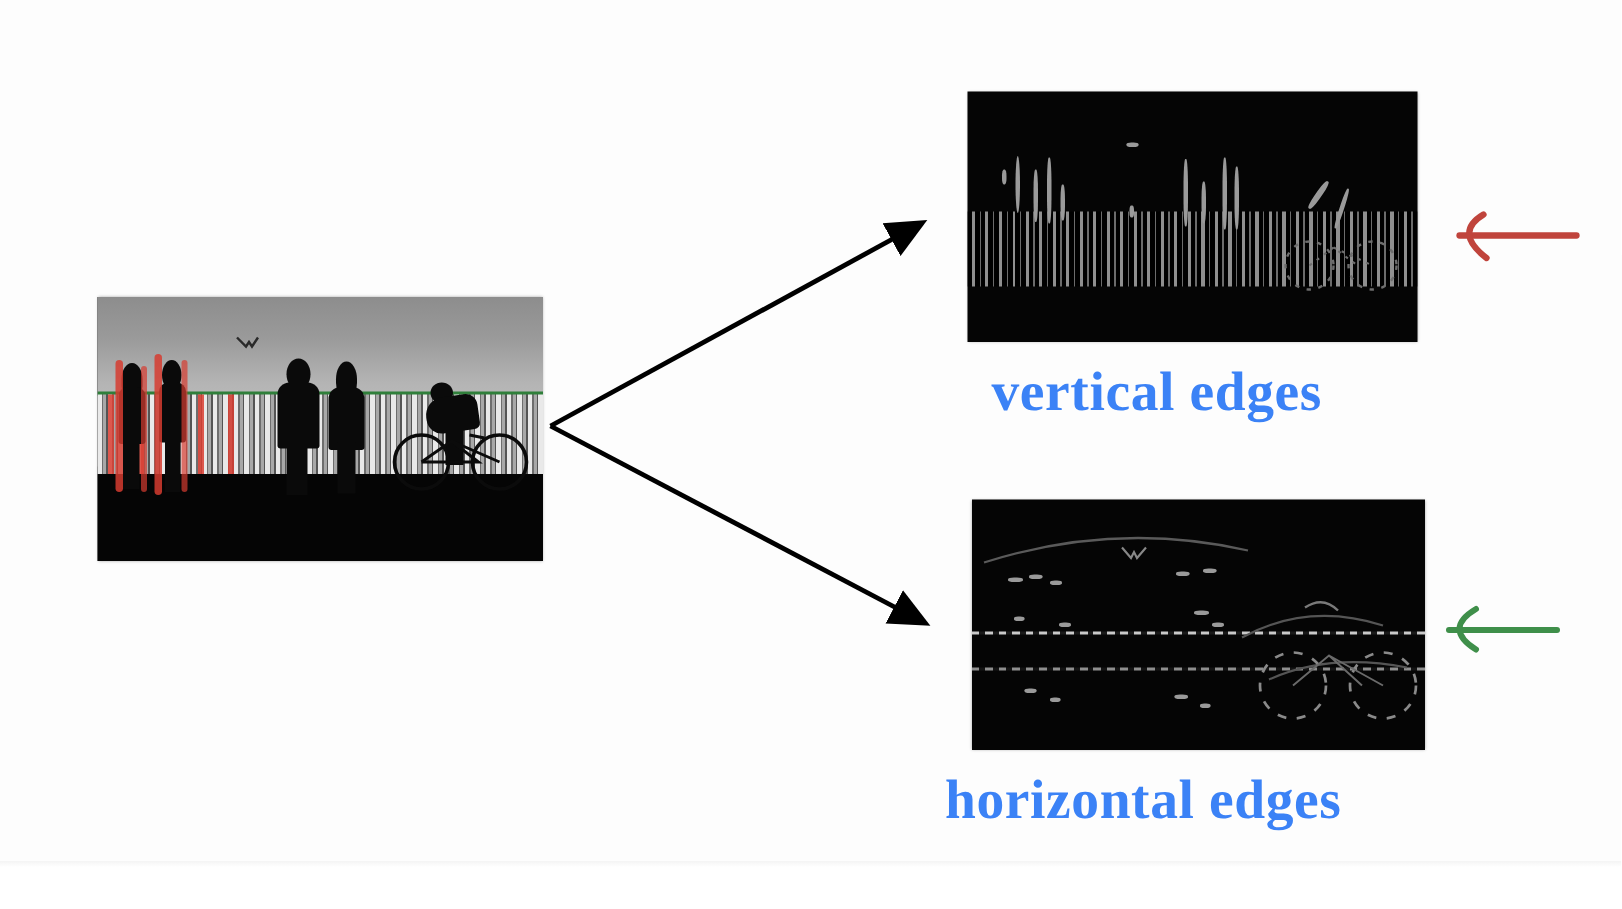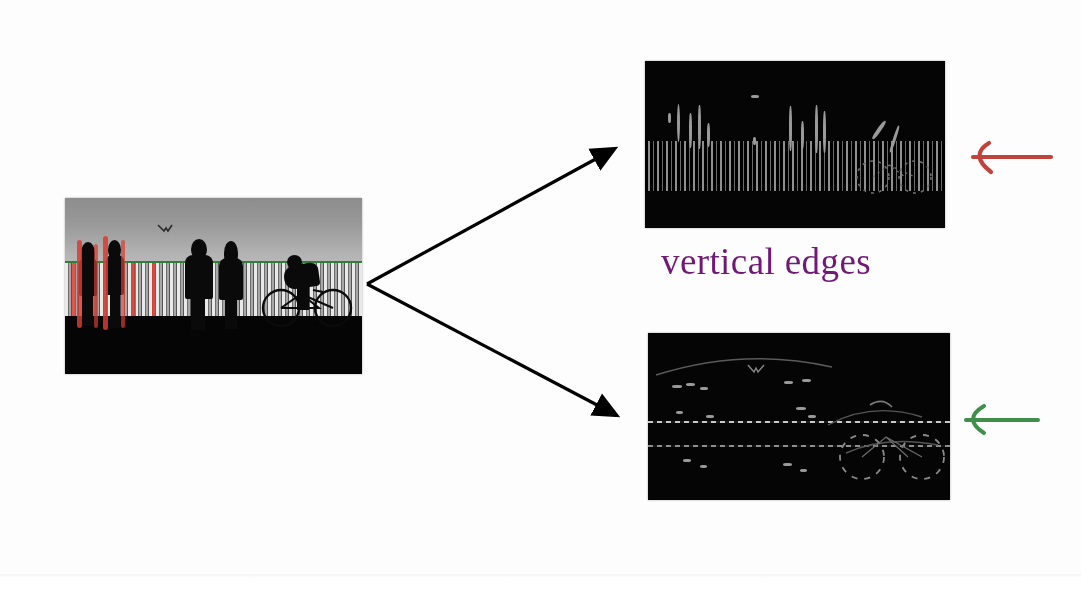--- a/index.html
+++ b/index.html
@@ -158,23 +158,24 @@
     position: absolute;
     background: #9a9a9a;
     border-radius: 40%;
   }
 
   
   .edge-label {
     position: absolute;
     font-family: "Liberation Serif", serif;
     font-size: 37px;
-    color: #701a75;
+    color: #3b82f6;
     letter-spacing: 0.4px;
     white-space: nowrap;
+    font-weight: bold;
   }
   #vertical-edges-label { left: 661px; top: 240px; }
   #horizontal-edges-label { left: 630px; top: 512px; }
 
   
   .arrow-svg {
     position: absolute;
     overflow: visible;
     pointer-events: none;
   }
@@ -283,20 +284,21 @@
     <svg class="arrow-svg" style="left:178px; top:62px;" width="120" height="90">
       <path d="M2,30 Q46,6 96,22" stroke="#555" stroke-width="1.4" fill="none"></path>
       <path d="M20,58 Q60,40 112,50" stroke="#555" stroke-width="1.4" fill="none"></path>
       <circle cx="36" cy="62" r="22" stroke="#8a8a8a" stroke-width="1.8" fill="none" stroke-dasharray="6 7"></circle>
       <circle cx="96" cy="62" r="22" stroke="#8a8a8a" stroke-width="1.8" fill="none" stroke-dasharray="6 7"></circle>
       <path d="M36,62 L60,42 L82,62 M60,42 L96,62" stroke="#6a6a6a" stroke-width="1.3" fill="none"></path>
       <path d="M44,10 Q56,2 66,12" stroke="#7a7a7a" stroke-width="1.6" fill="none"></path>
     </svg>
   </div>
 
+  <div class="edge-label" id="horizontal-edges-label">horizontal edges</div>
 
   <svg class="arrow-svg" style="left:0; top:0;" width="1081" height="606">
     <defs>
       <marker id="blackhead" markerWidth="9" markerHeight="9" refX="7" refY="4.5" orient="auto">
         <path d="M0,0.6 L8.5,4.5 L0,8.4 Z" fill="#000000"></path>
       </marker>
     </defs>
     <line x1="367" y1="284" x2="614" y2="149" stroke="#000000" stroke-width="3.2" marker-end="url(#blackhead)"></line>
     <line x1="367" y1="284" x2="616" y2="415" stroke="#000000" stroke-width="3.2" marker-end="url(#blackhead)"></line>
   </svg>

